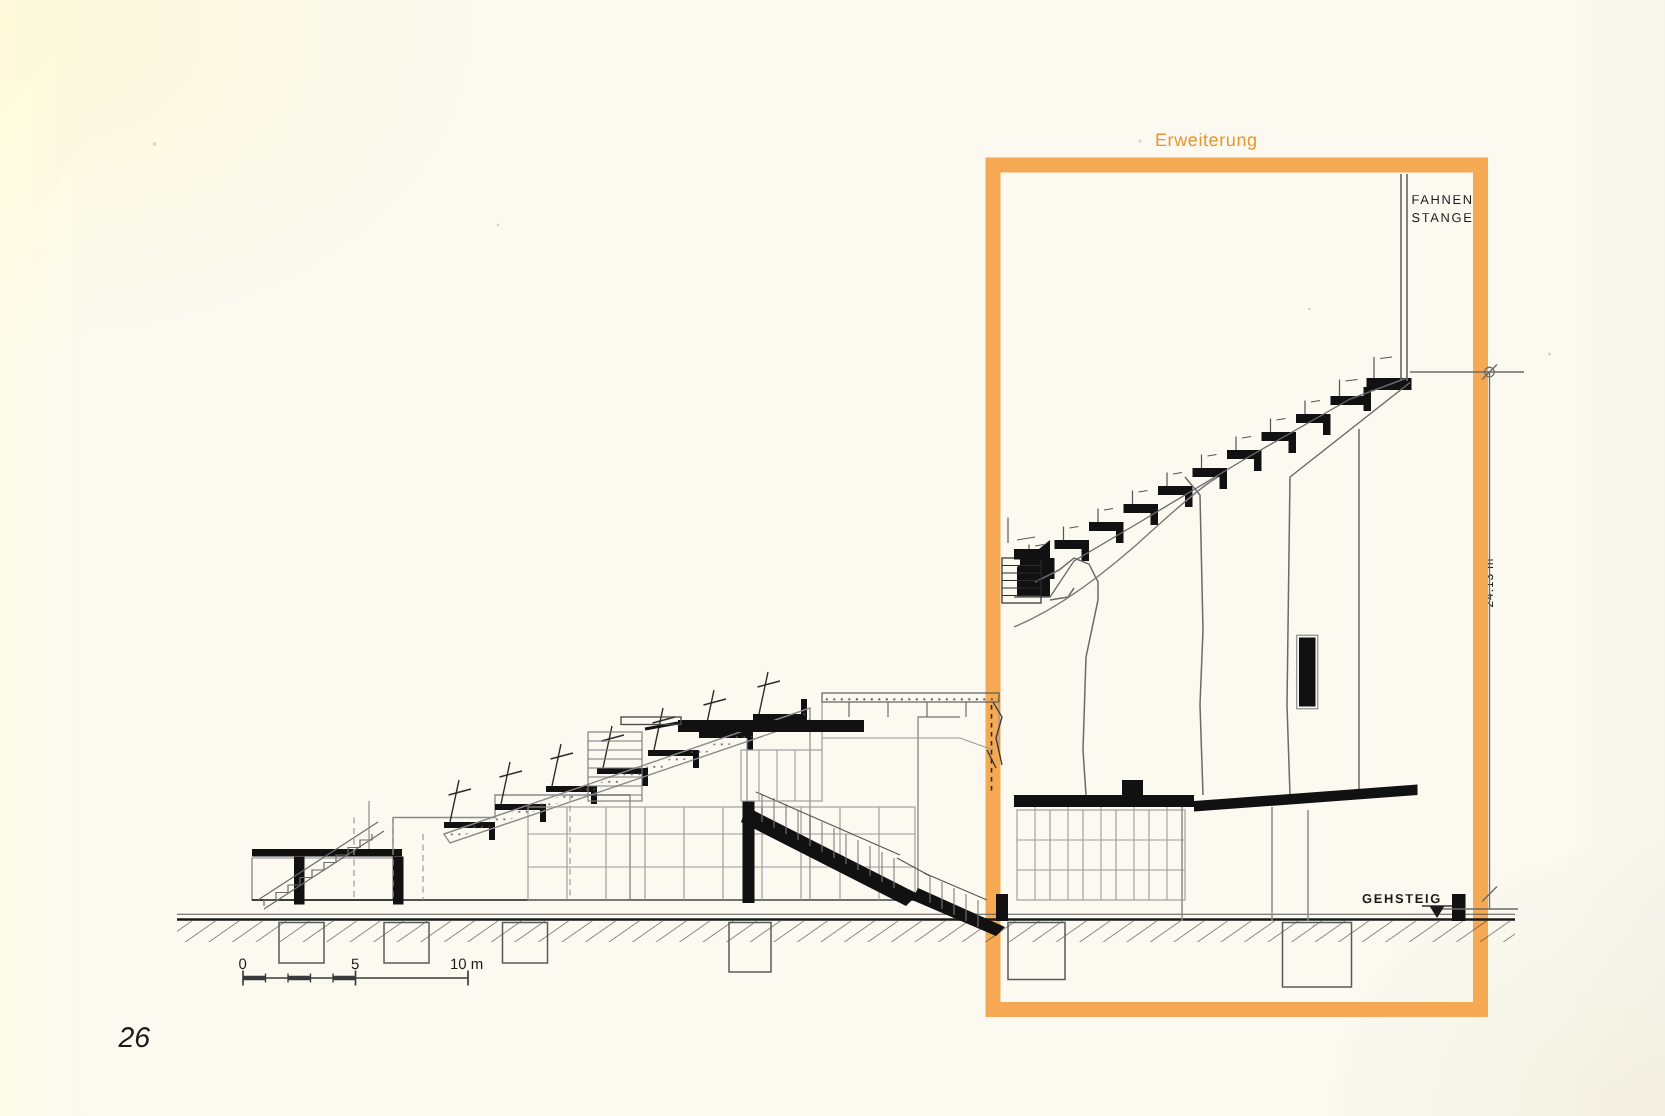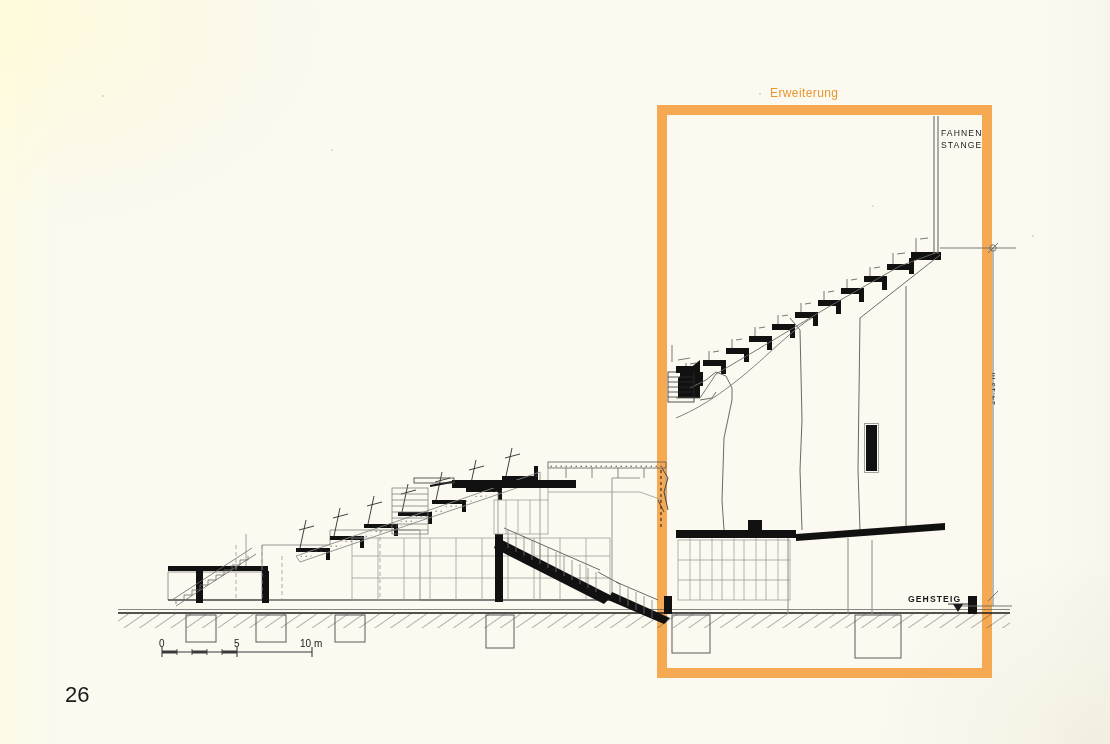--- a/index.html
+++ b/index.html
@@ -28,22 +28,22 @@
     position:absolute;left:79px;top:62px;
     font-size:14.5px;color:#141414;white-space:nowrap;
   }
   #title .caps{letter-spacing:2.4px;font-weight:400;}
   #title .sub{letter-spacing:.3px;}
   #erweiterung{
     position:absolute;left:770px;top:86px;
     font-size:12px;color:#e8962f;letter-spacing:.4px;
   }
   #pagenum{
-    position:absolute;left:65px;top:682px;
-    font-size:22px;color:#1a1a1a;
+    position:absolute;left:79px;top:682px;
+    font-size:19px;color:#1a1a1a;font-style:italic;
   }
   .lbl{
     position:absolute;font-size:8.6px;color:#1a1a1a;
     letter-spacing:1.1px;line-height:11.5px;white-space:nowrap;
   }
   #lbl-fahnenstange{left:941px;top:128px;}
   #lbl-gehsteig{left:908px;top:594px;font-weight:bold;}
   #dimtext{
     position:absolute;left:988px;top:405px;
     font-size:8px;color:#1a1a1a;letter-spacing:.6px;

